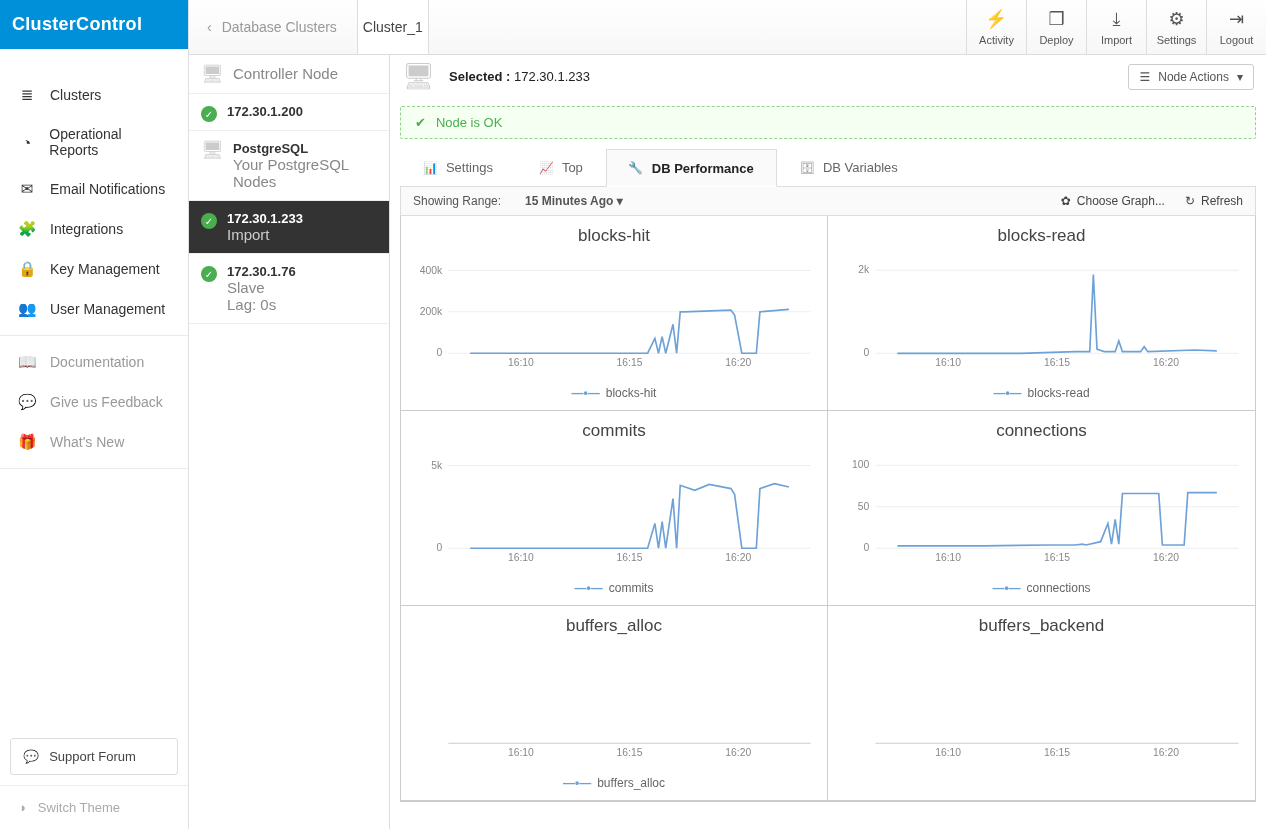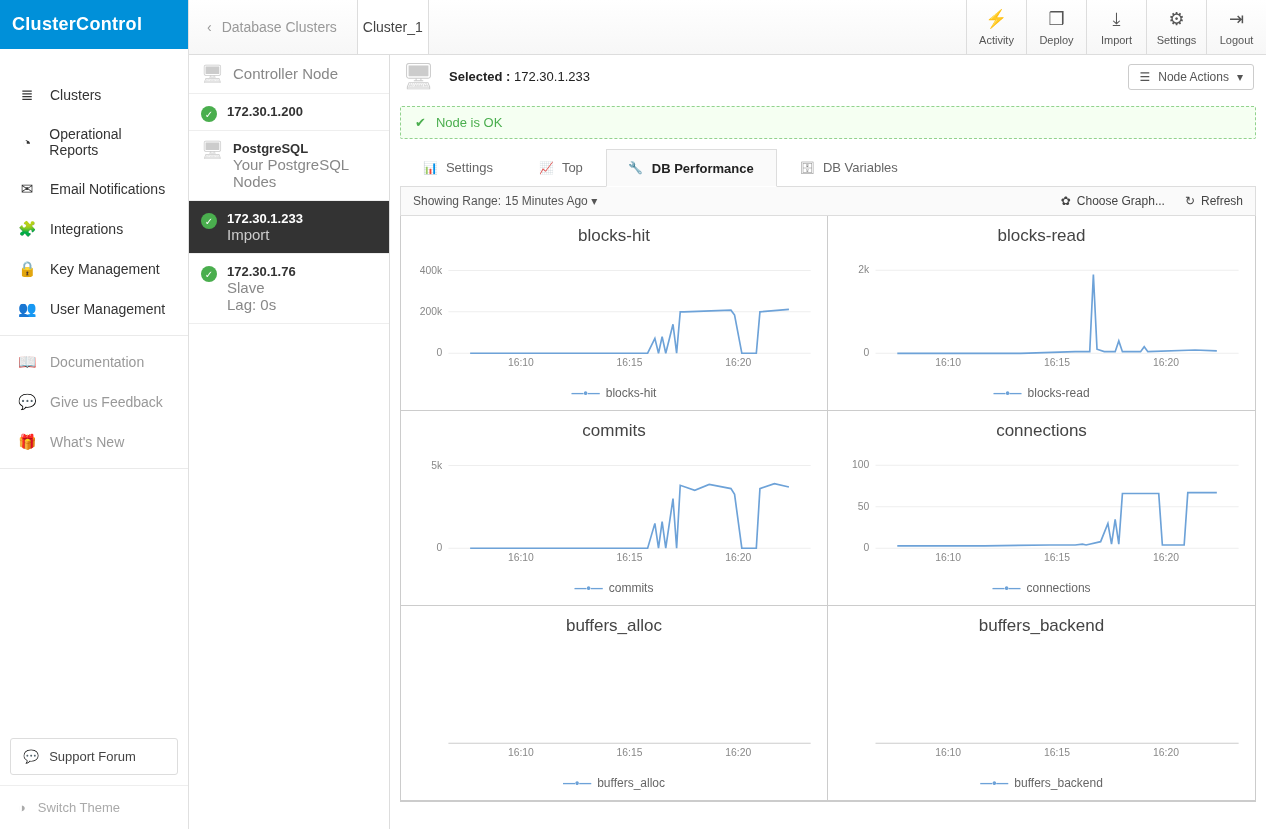--- a/index.html
+++ b/index.html
@@ -50,22 +50,22 @@
 .selected-line b { font-weight: 700; }
 .node-actions-btn { margin-left: auto; border: 1px solid #ccc; border-radius: 3px; padding: 5px 10px; font-size: 12px; display: flex; align-items: center; gap: 8px; color: #555; cursor: pointer; }
 
 .status-ok { border: 1px dashed #92d28e; background: #f5fff2; color: #4aae4e; border-radius: 2px; padding: 8px 14px; margin: 8px 0 10px 0; display: flex; align-items: center; gap: 10px; font-size: 13px; }
 
 .tabs-bar { display: flex; border-bottom: 1px solid #ddd; gap: 0; }
 .tab { padding: 10px 22px; color: #666; font-size: 13px; display: flex; align-items: center; gap: 8px; cursor: pointer; border: 1px solid transparent; }
 .tab.active { border: 1px solid #ddd; border-bottom: 1px solid #fff; margin-bottom: -1px; color: #222; font-weight: 700; background: #fafafa; }
 .tab .tabico { color: #888; font-size: 12px; }
 
-.range-bar { border: 1px solid #ddd; border-top: none; background: #fafafa; padding: 7px 12px; display: flex; align-items: center; color: #555; font-size: 12px; }
-.range-bar .range-val { font-weight: 400; color: #555; margin-left: 4px; cursor: pointer; }
+.range-bar { border: 1px solid #ddd; border-top: none; background: #fafafa; padding: 7px 12px; display: flex; align-items: center; color: #555; font-size: 12px; gap: 20px; }
+.range-bar .range-val { font-weight: 700; color: #555; margin-left: 4px; cursor: pointer; }
 .range-actions { margin-left: auto; display: flex; gap: 20px; }
 .range-actions .ract { display: flex; align-items: center; gap: 6px; cursor: pointer; color: #444; }
 
 .charts-grid { border: 1px solid #ccc; border-top: none; display: grid; grid-template-columns: 1fr 1fr; }
 
 .chart-cell { border-right: 1px solid #ccc; border-bottom: 1px solid #ccc; padding: 10px 6px 6px 6px; }
 .chart-cell:nth-child(2n) { border-right: none; }
 .chart-title { text-align: center; font-size: 17px; color: #444; margin-bottom: 6px; }
 .chart-svg { width: 100%; height: 130px; display: block; }
 .chart-legend { text-align: center; color: #666; font-size: 12px; padding: 4px; }
@@ -331,19 +331,18 @@
     <div class="chart-legend"><span class="legend-mark">—•—</span><span>buffers_alloc</span></div>
   </div>
             <div class="chart-cell">
     <div class="chart-title">buffers_backend</div>
     <svg class="chart-svg" viewBox="0 0 400 110">
                 <line x1="40" y1="90" x2="390" y2="90" stroke="#ccc"></line>
                 <text x="110" y="102" text-anchor="middle" font-size="10" fill="#888">16:10</text>
                 <text x="215" y="102" text-anchor="middle" font-size="10" fill="#888">16:15</text>
                 <text x="320" y="102" text-anchor="middle" font-size="10" fill="#888">16:20</text>
               </svg>
-    <div class="chart-legend"><span class="legend-mark">—•—</span><span>buffers_backend</span></div>
   </div>
           </div>
       </div>
     </div>
   </div>
 </div>
 
 </body></html>

